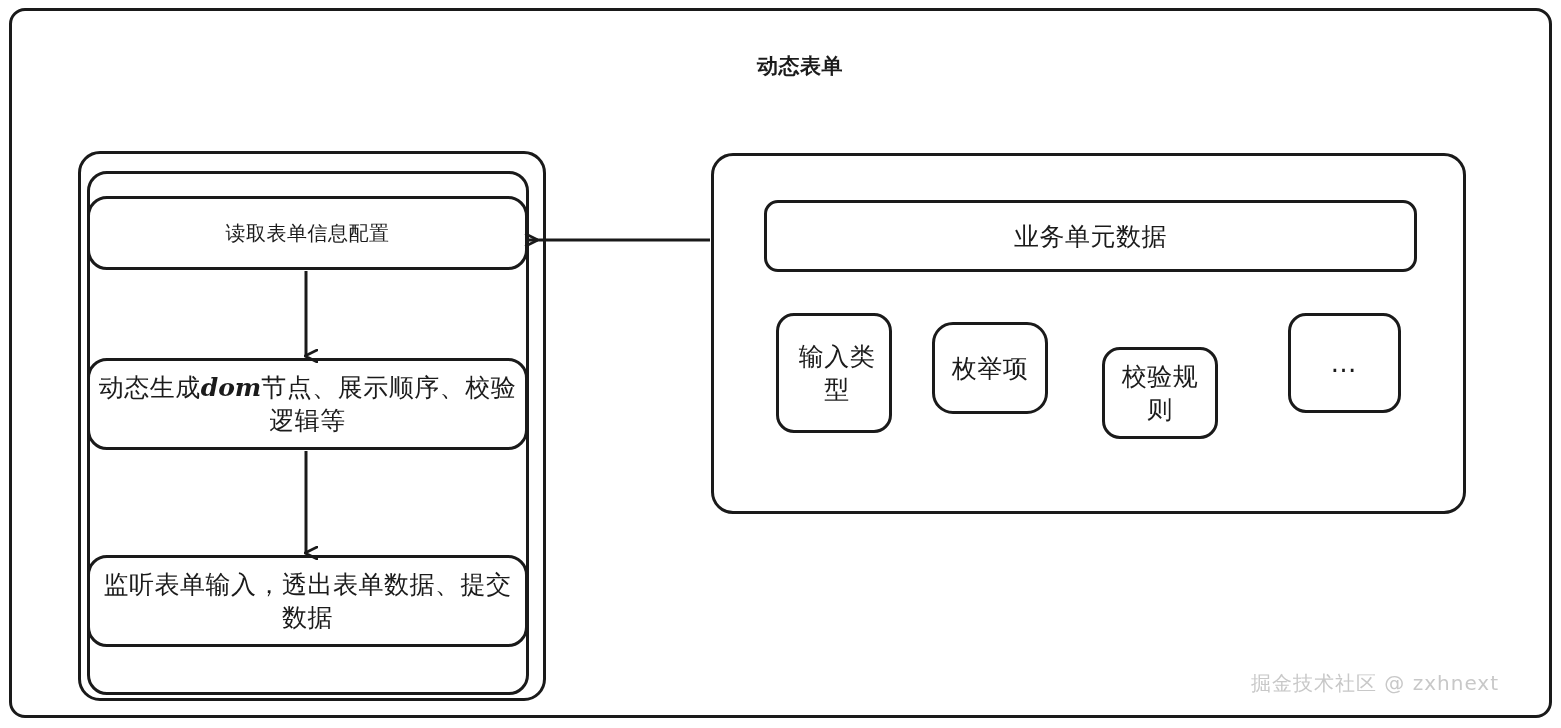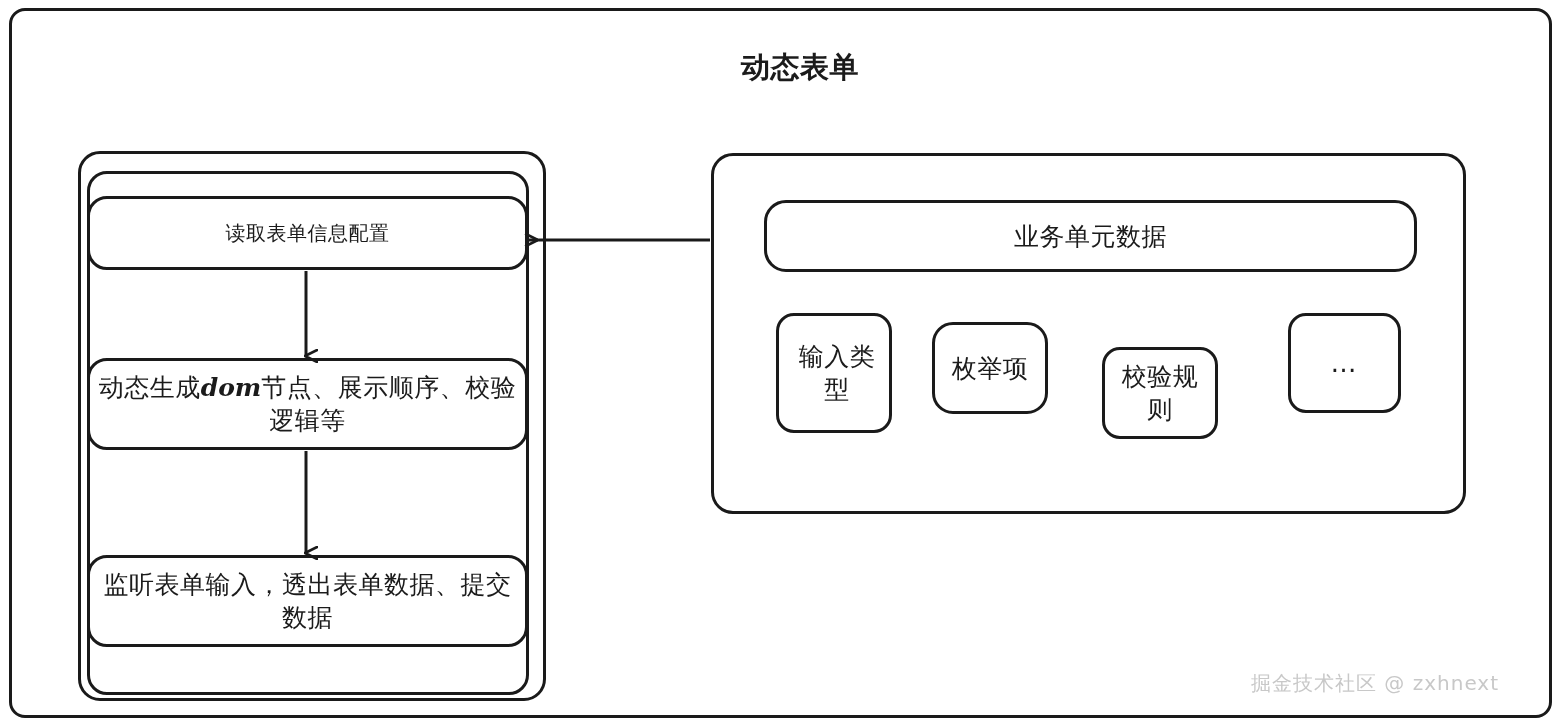--- a/index.html
+++ b/index.html
@@ -48,21 +48,21 @@
     background: transparent;
     display: block;
   }
 
   
   .diagram-title {
     left: 640px;
     top: 48px;
     width: 320px;
     height: 38px;
-    font-size: 29px;
+    font-size: 21px;
     font-weight: 700;
     background: transparent;
   }
 
   
   .panel-left-outer {
     left: 78px;
     top: 151px;
     width: 468px;
     height: 550px;
@@ -128,21 +128,21 @@
     border-radius: 22px;
     background: transparent;
     display: block;
   }
   .box-business-data {
     left: 764px;
     top: 200px;
     width: 653px;
     height: 72px;
     border: 3px solid #1a1a1a;
-    border-radius: 22px;
+    border-radius: 14px;
     font-size: 25px;
   }
 
   .chip {
     border: 3px solid #1a1a1a;
     border-radius: 18px;
     font-size: 25px;
     padding: 0 6px;
   }
   .chip-0 { left: 776px; top: 313px; width: 116px; height: 120px; padding-left: 12px; }

